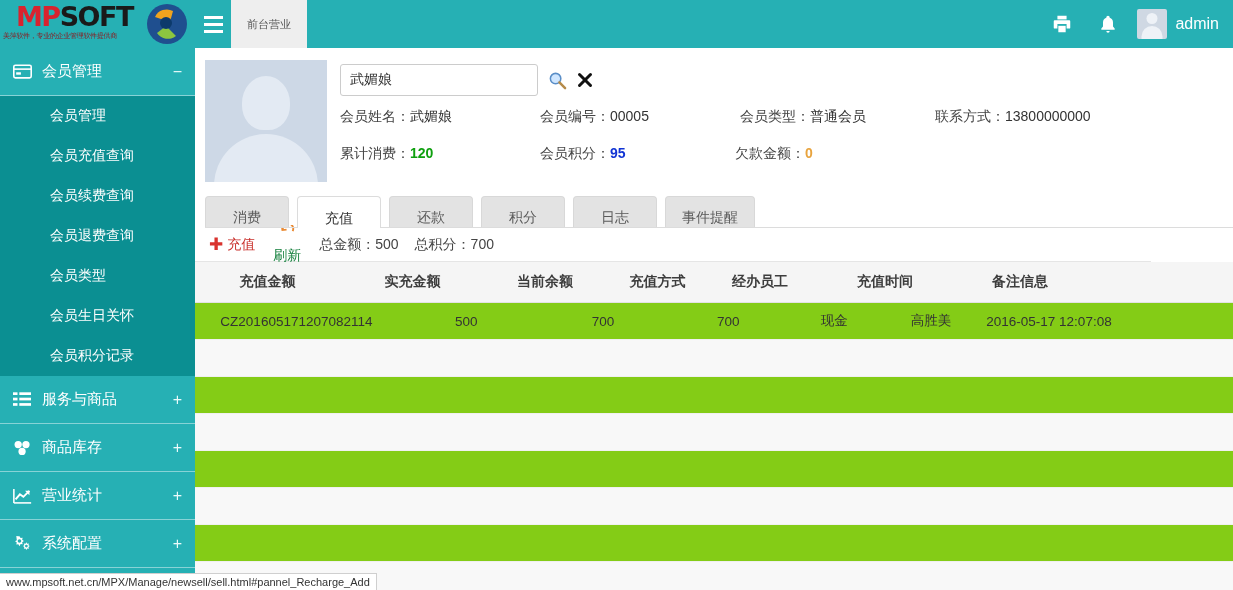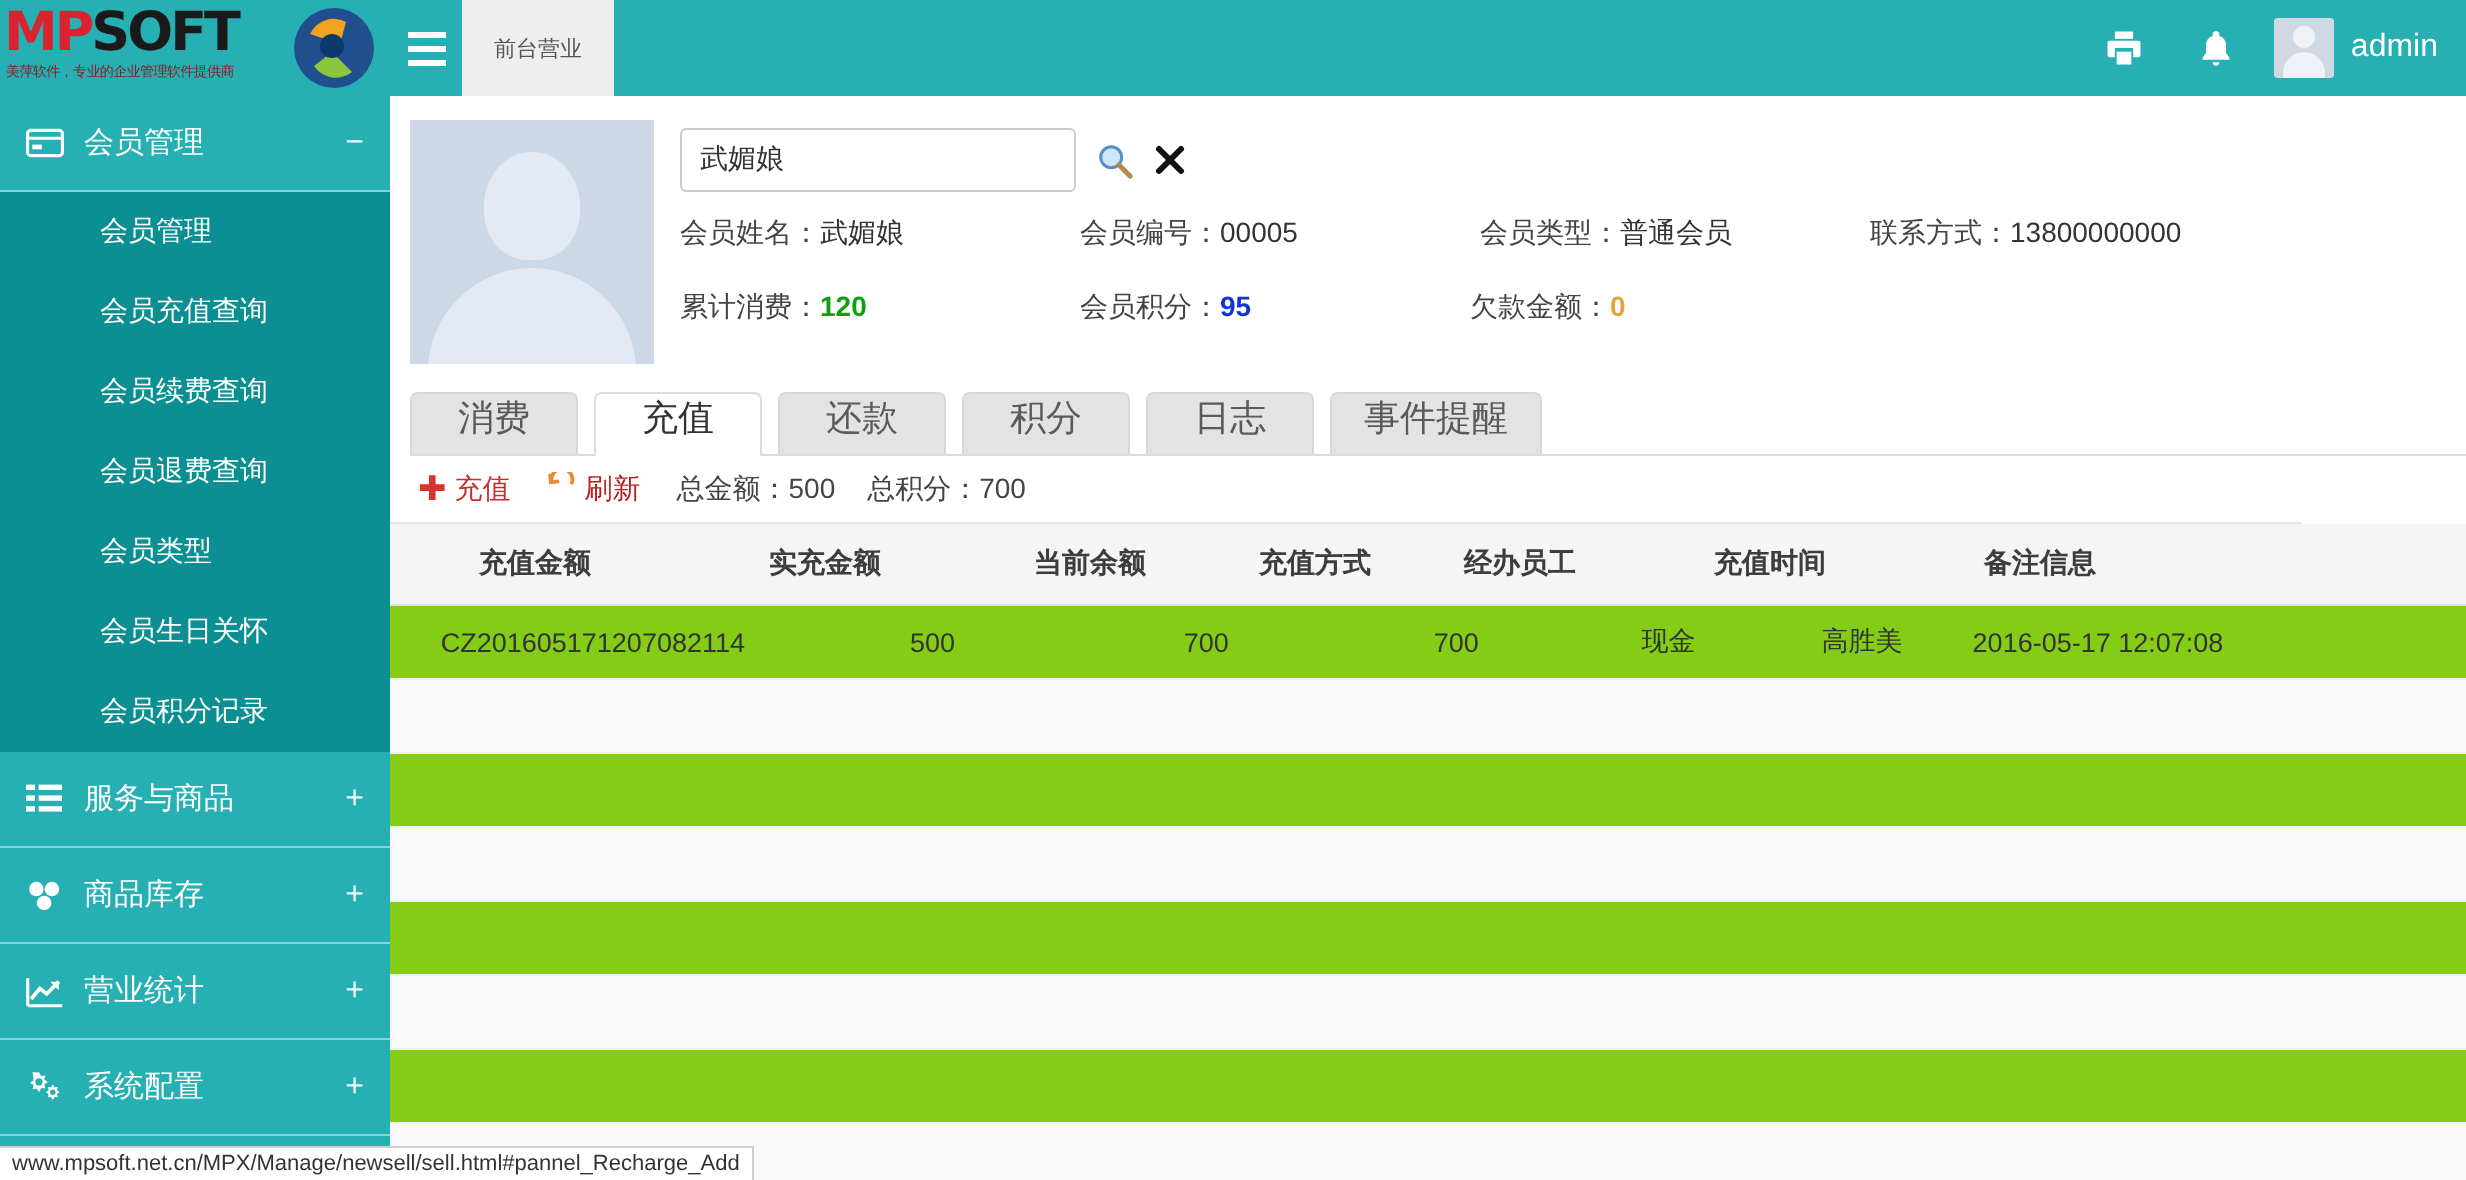--- a/index.html
+++ b/index.html
@@ -14,21 +14,21 @@
   
   .topbar {
     position: absolute; left: 0; top: 0; width: 1233px; height: 48px;
     background: #26b0b4; display: flex; align-items: center;
   }
   .logo-box {
     width: 195px; height: 48px; position: relative;
     display: flex; align-items: center; overflow: hidden;
   }
   .logo-wordmark {
-    position: absolute; left: 2px; top: 3px;
+    position: absolute; left: 16px; top: 3px;
     font-family: "DejaVu Sans", sans-serif;
     font-size: 27px; font-weight: bold; letter-spacing: -1.5px;
     line-height: 1;
   }
   .logo-wordmark .mp { color: #d9232e; }
   .logo-wordmark .soft { color: #1a1a1a; }
   .logo-tag {
     position: absolute; left: 3px; top: 31px;
     font-size: 7px; color: #8a1d22; letter-spacing: -0.3px;
     white-space: nowrap;
@@ -142,41 +142,41 @@
   .v-orange{ color: #e8a33d; font-weight: bold; }
 
   
   .tabs {
     position: relative; height: 36px; margin-left: 10px; margin-top: 2px;
     display: flex; align-items: flex-end; gap: 8px;
     border-bottom: 1px solid #dcdcdc; width: 1028px;
   }
   .tab {
     height: 31px; min-width: 84px; padding: 0 16px;
-    background: #e3e3e3; color: #5a5a5a; font-size: 18px;
-    display: flex; align-items: flex-start; justify-content: center;
+    background: #e3e3e3; color: #5a5a5a; font-size: 14px;
+    display: flex; align-items: flex-end; justify-content: center;
     border-radius: 4px 4px 0 0; cursor: pointer;
     border: 1px solid #d8d8d8; border-bottom: none; margin-top: 28px;
   }
   .tab.active {
     background: #ffffff; color: #333; border-color: #dcdcdc;
     position: relative; top: 1px; height: 32px;
   }
 
   
   .toolbar {
     height: 34px; display: flex; align-items: center; gap: 0px;
     padding-left: 14px; border-bottom: 1px solid #e5e5e5; background: #fff;
   }
   .tb-btn {
     display: flex; align-items: center; gap: 4px; font-size: 14px;
     cursor: pointer; margin-right: 18px;
   }
   .tb-recharge { color: #c9302c; }
-  .tb-refresh { color: #b91c1c; }
+  .tb-refresh { color: #15803d; flex-direction: column; }
   .tb-plus { color: #d9332e; font-size: 17px; font-weight: bold; line-height: 1; }
   .tb-stat { font-size: 14px; color: #444; margin-right: 16px; }
 
   
   .grid { width: 1038px; }
   .grid-head {
     height: 41px; background: #f5f5f5; display: flex; align-items: center;
     border-bottom: 1px solid #e2e2e2;
   }
   .grid-head .cell { font-size: 14px; color: #3d3d3d; font-weight: bold; text-align: center; }

